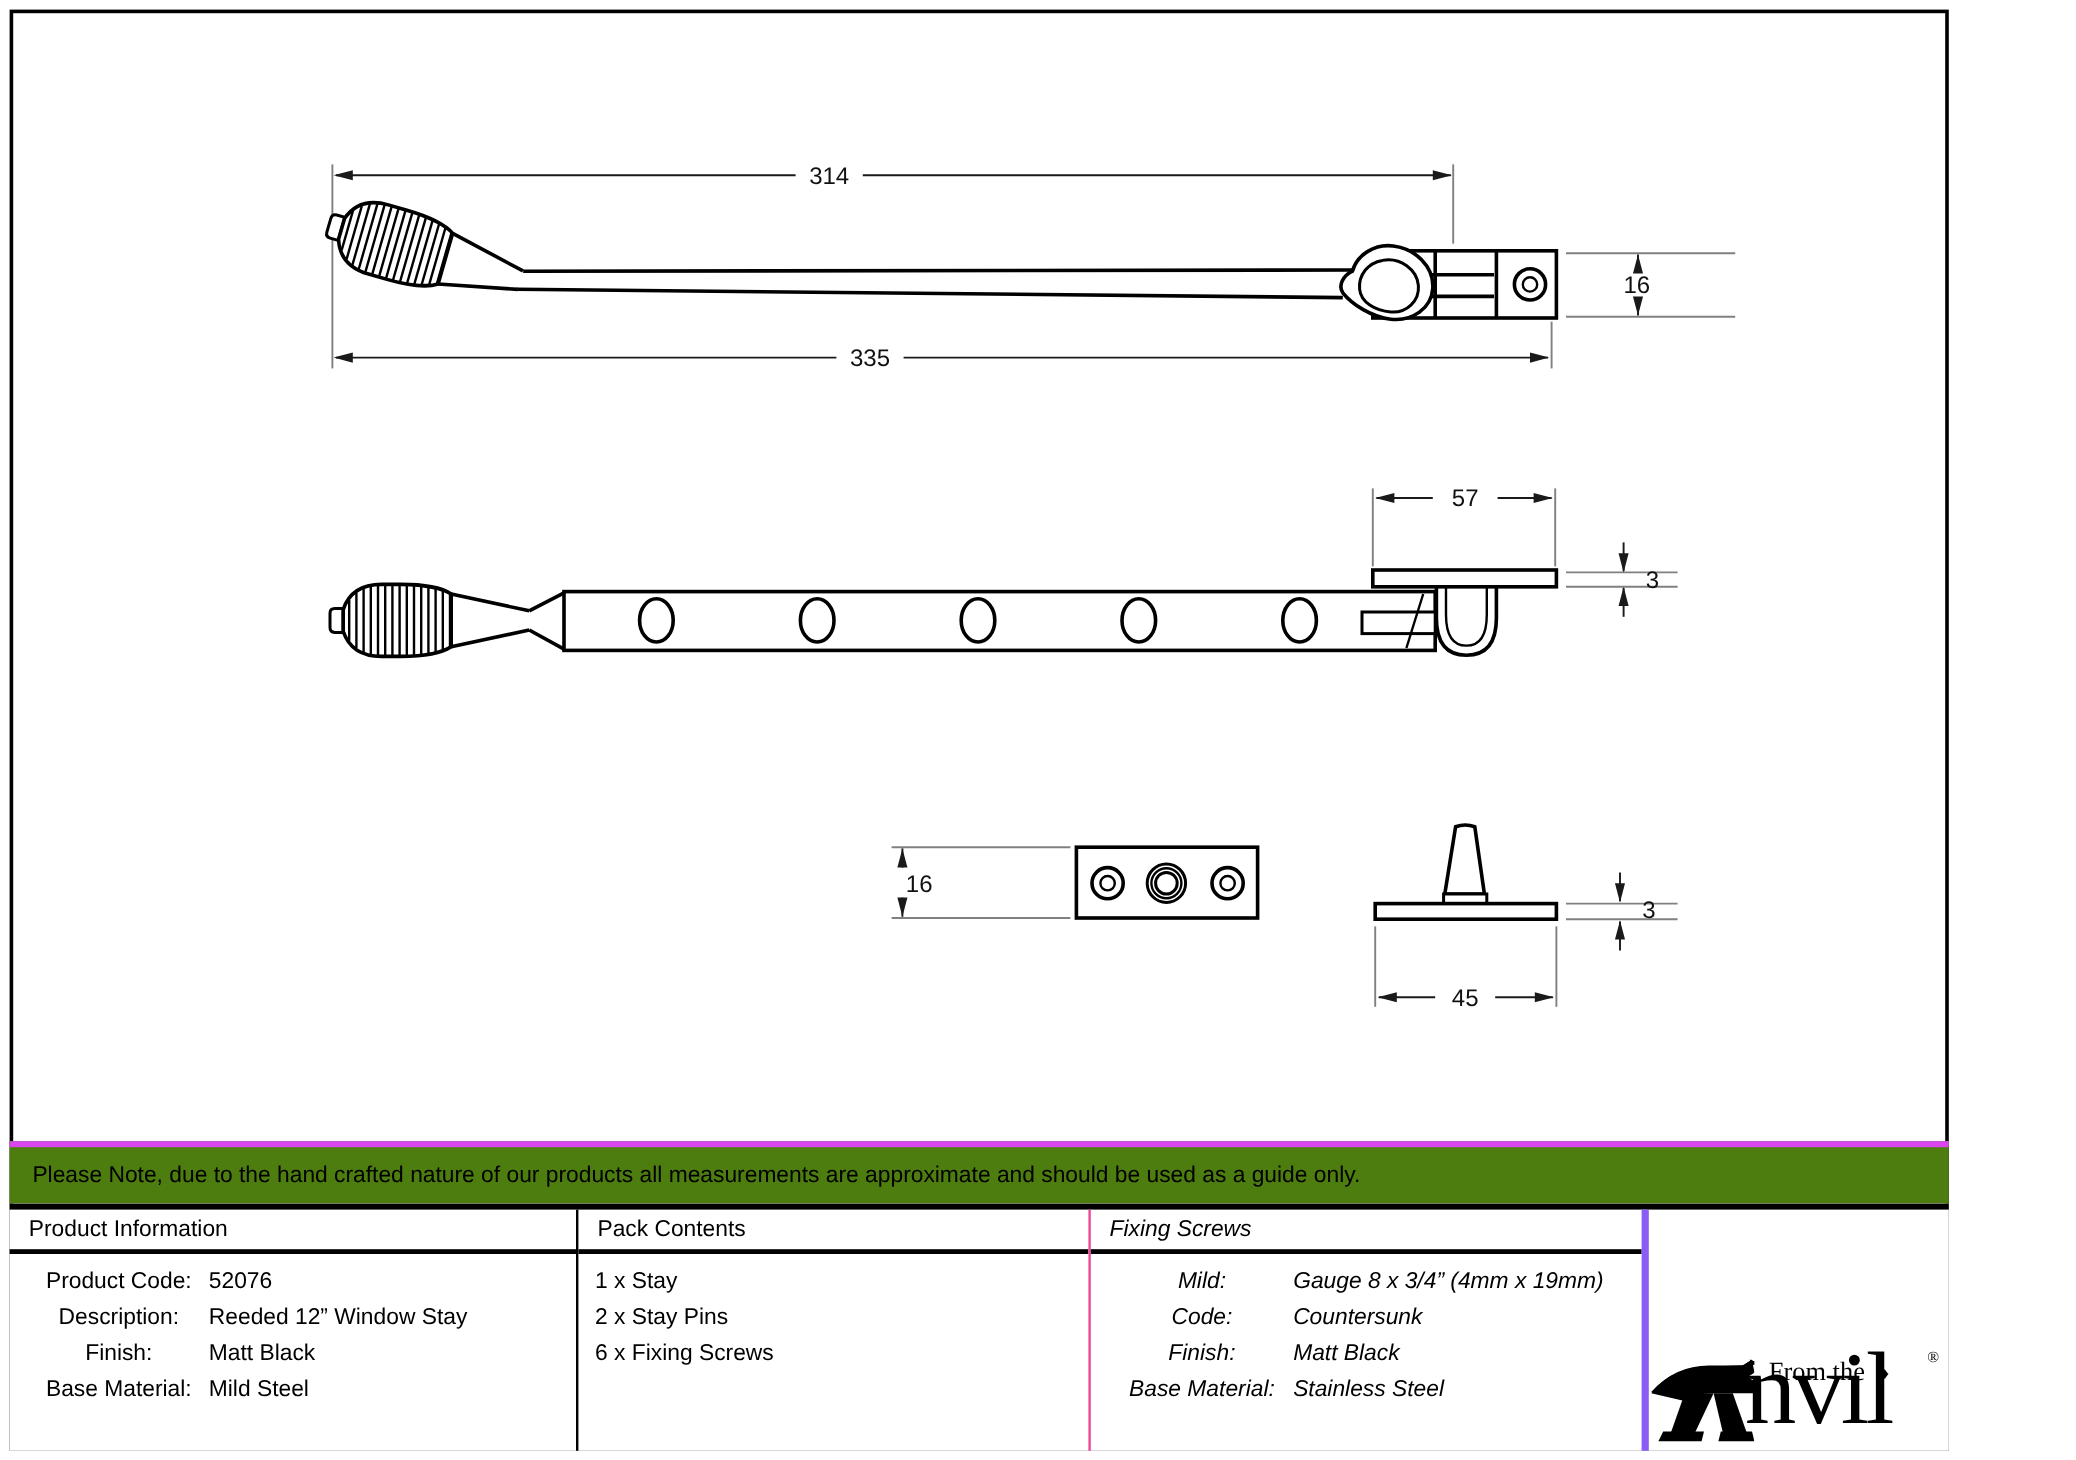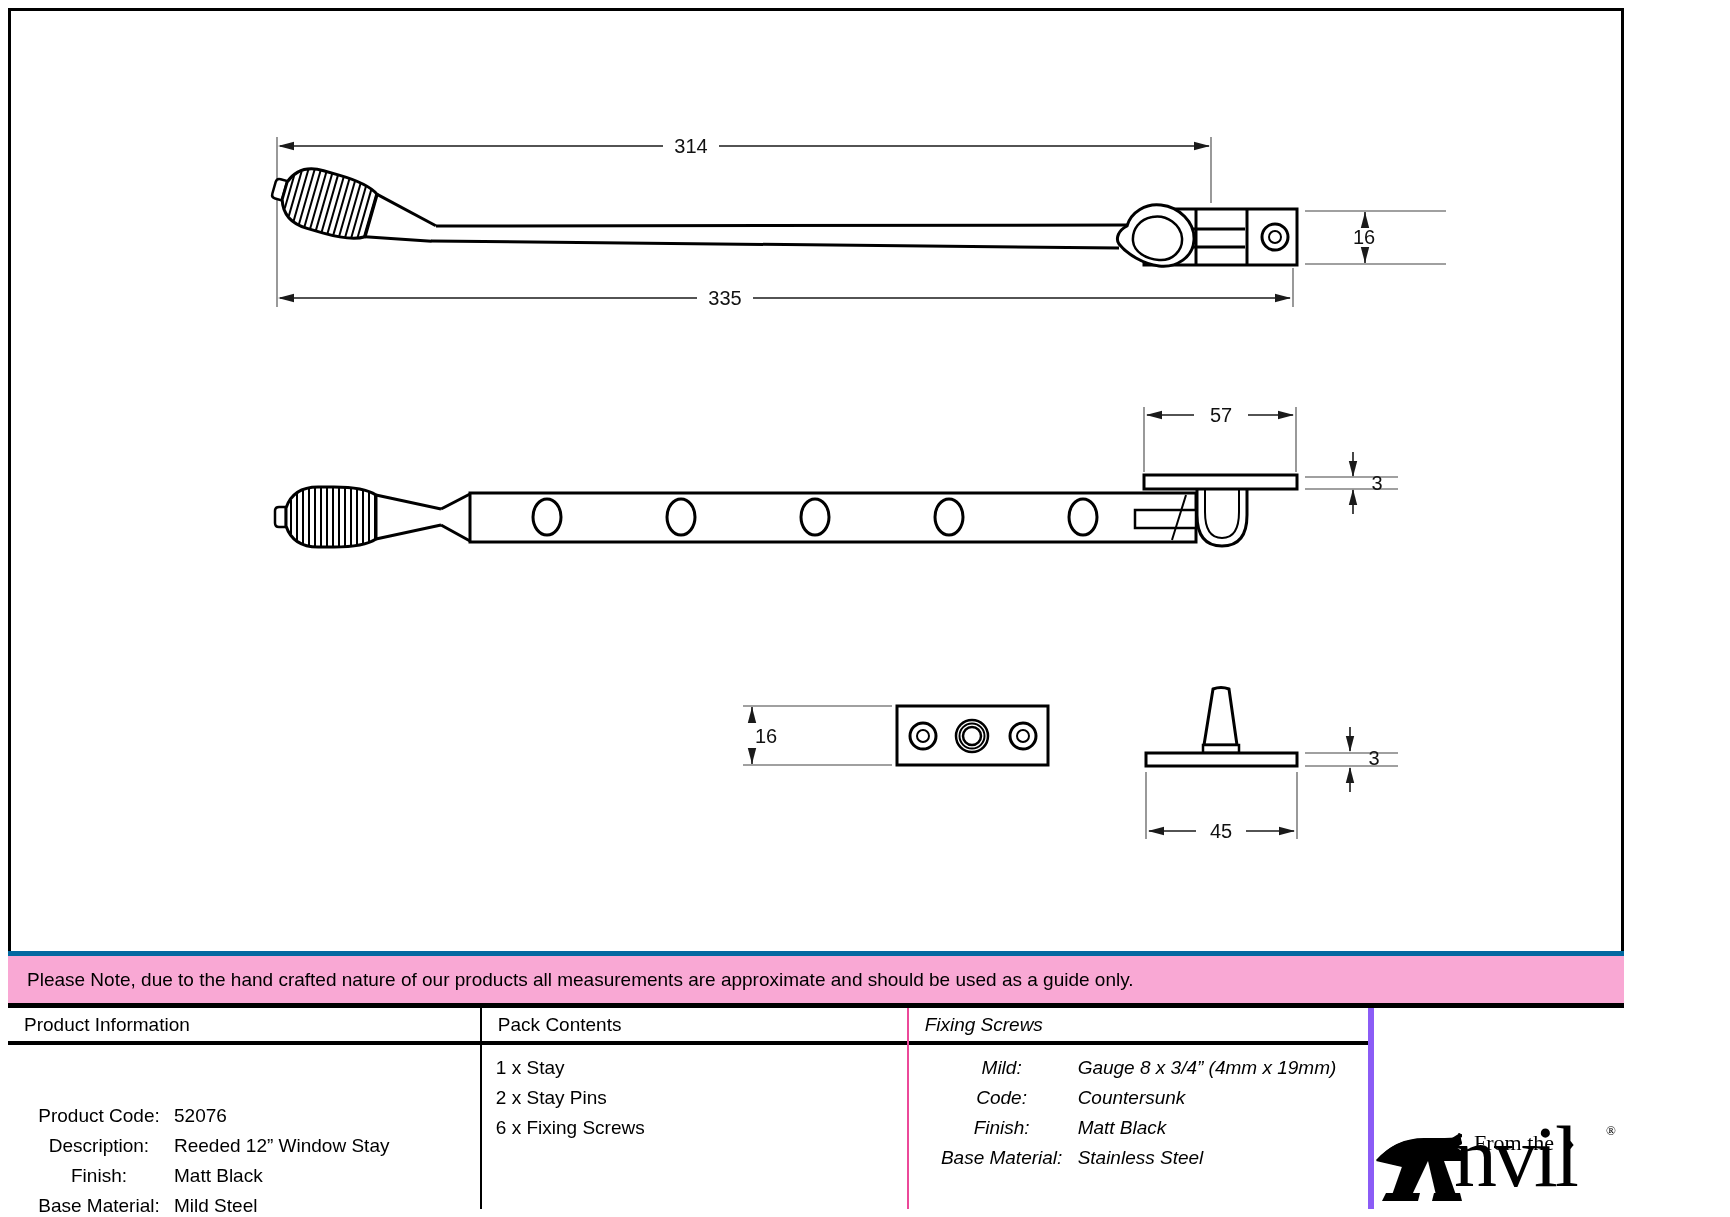--- a/index.html
+++ b/index.html
@@ -1,22 +1,22 @@
 <!DOCTYPE html>
 <html><head>
 <meta charset="utf-8">
 <style>
   html,body{margin:0;padding:0;background:#fff;}
   .page{position:relative;width:1632px;height:1217px;background:#fff;font-family:"Liberation Sans",sans-serif;color:#000;overflow:hidden;}
   .frame{position:absolute;left:8px;top:8px;right:8px;bottom:8px;border:3px solid #000;}
   .drawing-svg{position:absolute;left:0;top:0;}
-  .note-row{position:absolute;left:8px;right:8px;top:951px;height:47px;border-top:5px solid #0369a1;line-height:47px;font-size:19px;padding-left:19px;background:#f9a8d4;}
+  .note-row{position:absolute;left:8px;right:8px;top:951px;height:47px;border-top:5px solid #d946ef;line-height:47px;font-size:19px;padding-left:19px;background:#4d7c0f;}
   .spec-table{position:absolute;left:8px;right:8px;top:1003px;bottom:8px;border-top:5px solid #000;display:flex;background:#fff;}
   .col{box-sizing:border-box;display:flex;flex-direction:column;}
-  .col.c1{width:491px;gap:48px;}
+  .col.c1{width:491px;}
   .col.c2{width:444px;border-left:2px solid #000;}
   .col.c3{width:480px;border-left:2px solid #ec4899;font-style:italic;}
   .col.c4{flex:1;border-left:6px solid #8b5cf6;display:flex;align-items:center;justify-content:flex-end;}
   .col-header{height:33px;line-height:33px;font-size:19px;padding-left:16px;border-bottom:4px solid #000;}
   .col-body{flex:1;padding:8px 0 0 16px;font-size:19px;}
   .kv-row{display:flex;line-height:30px;}
   .kv-label{width:150px;flex:none;text-align:center;}
   .c3 .kv-label{width:152px;}
   .pc-item{line-height:30px;}
   

